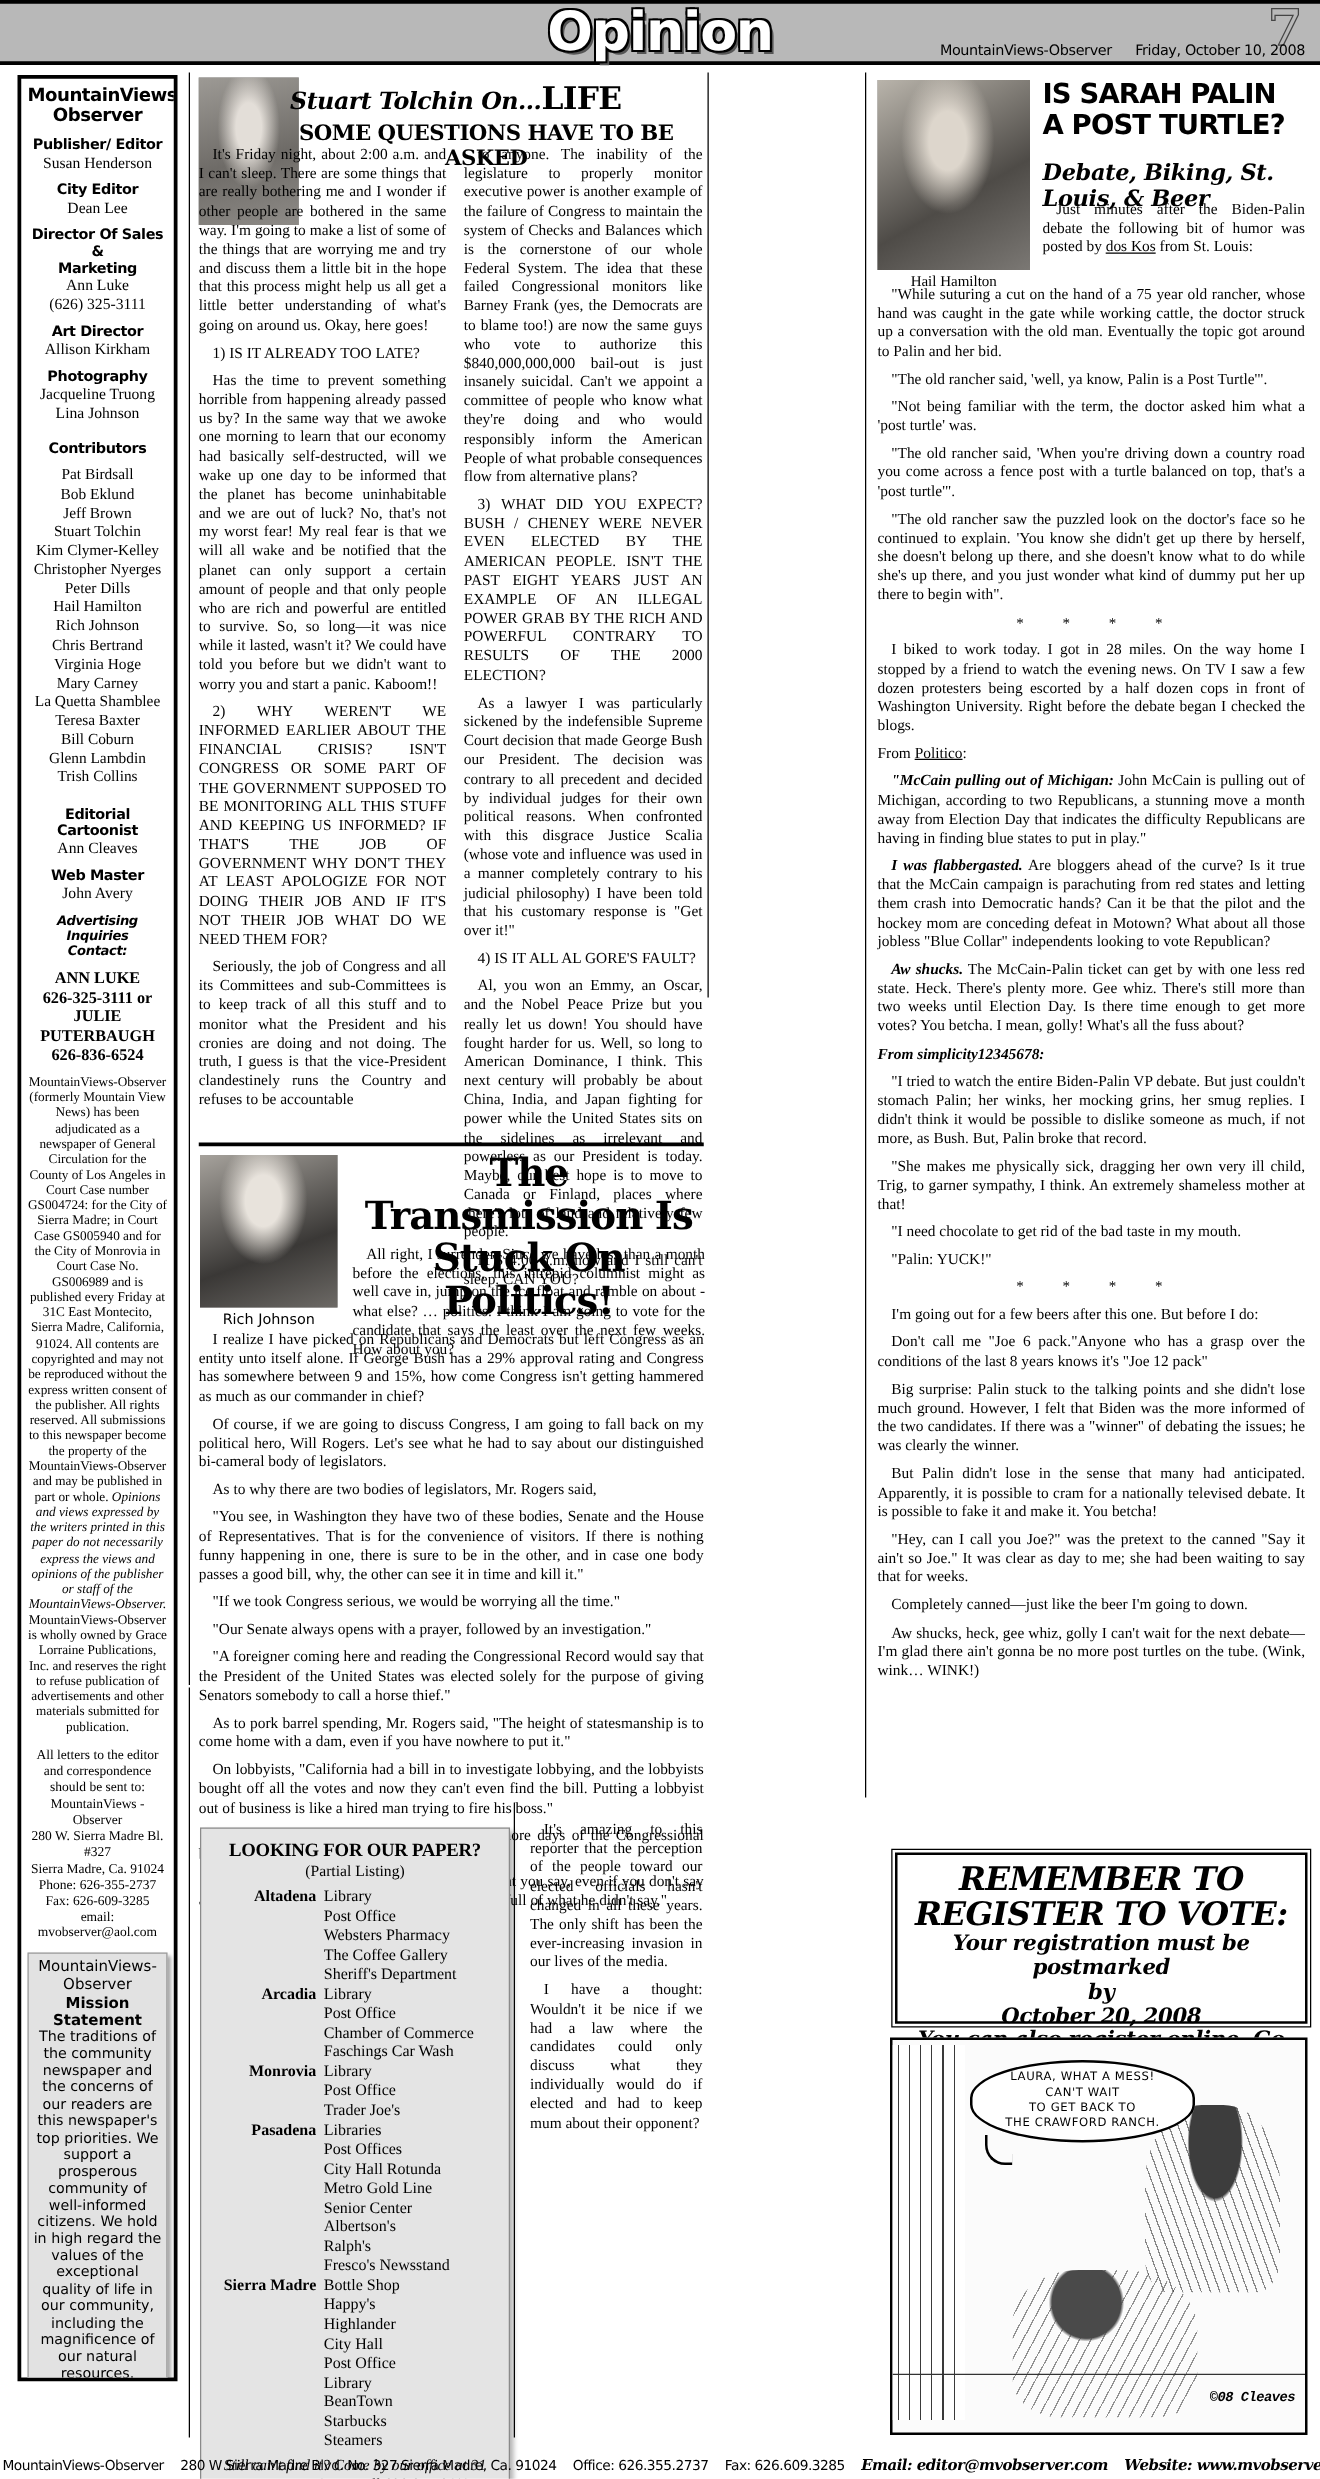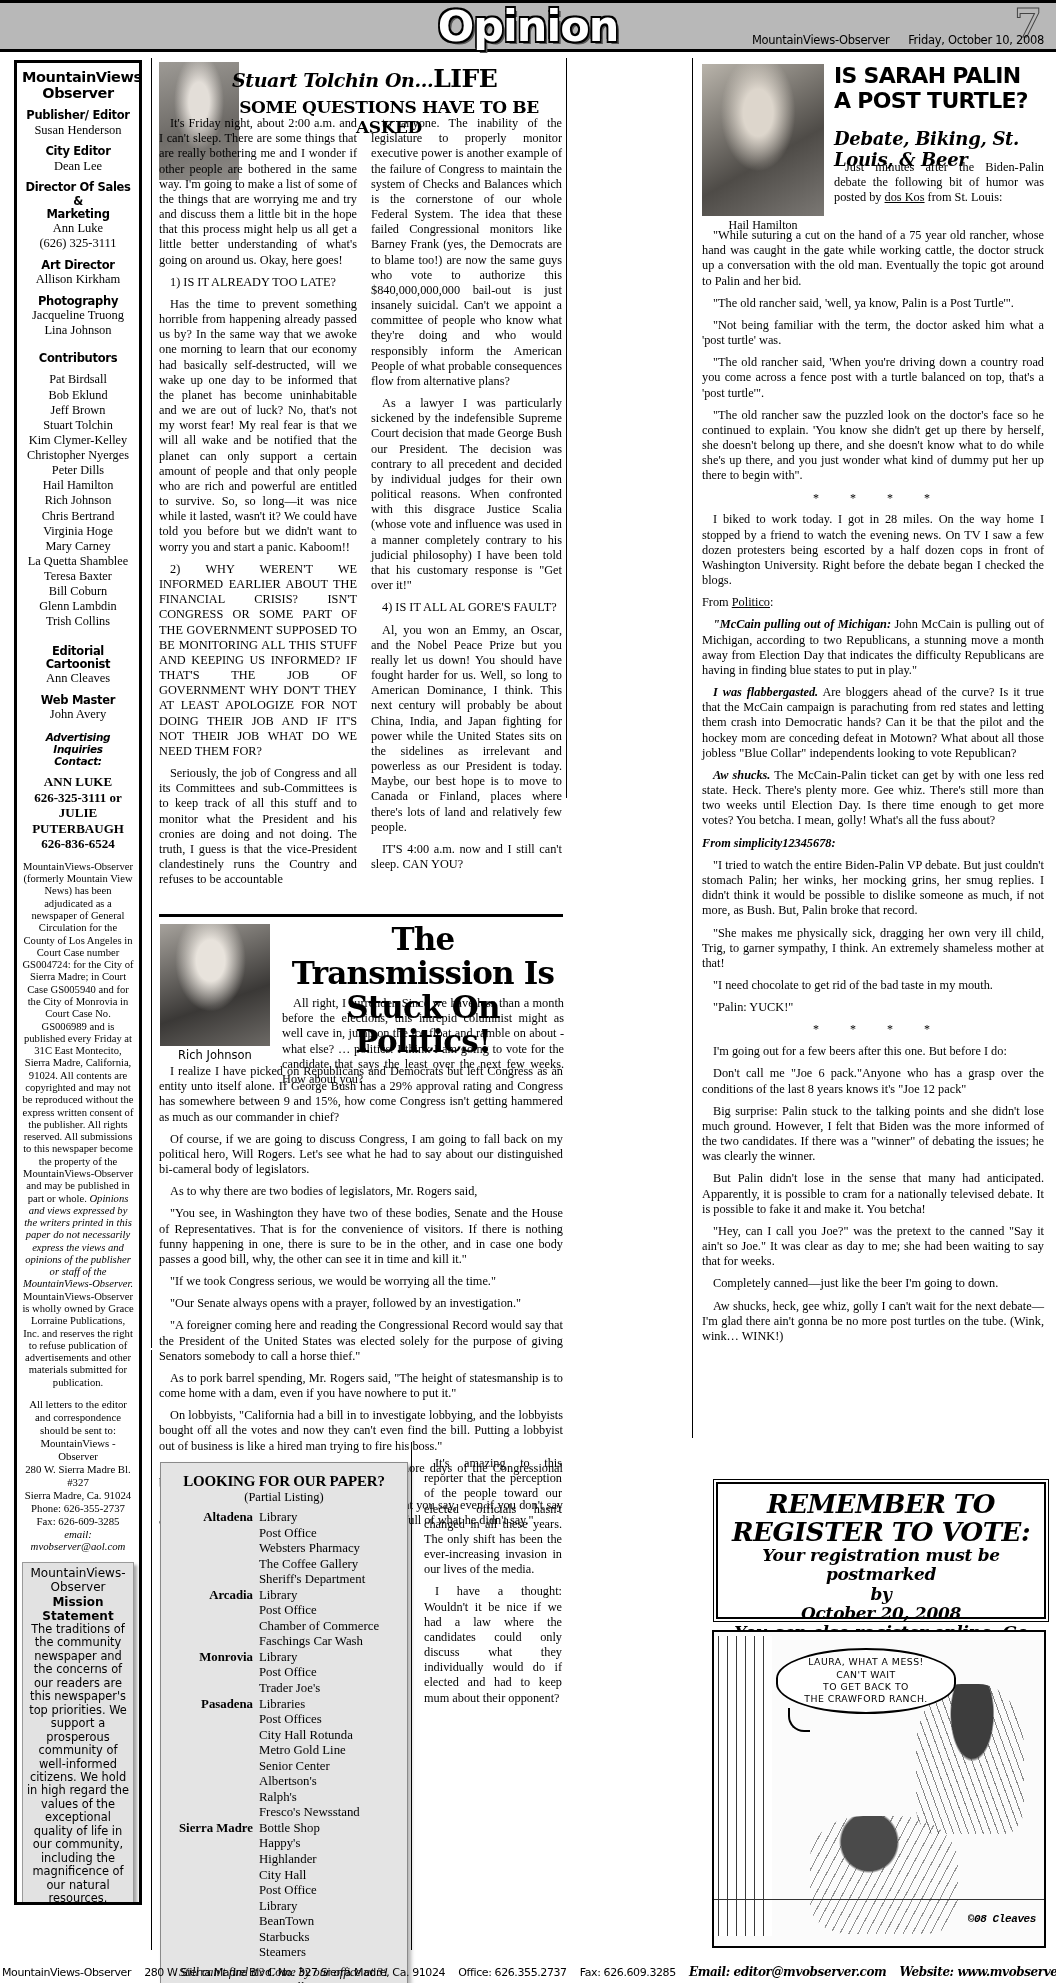--- a/index.html
+++ b/index.html
@@ -56,21 +56,21 @@
     font-family:"DejaVu Sans", sans-serif; font-style:italic; font-weight:bold;
     font-size:10.5px; line-height:1.15; margin-top:9px; letter-spacing:-0.3px;
   }
   .sb-bold-serif { font-family:"Liberation Serif", serif; font-weight:bold; font-size:13px; line-height:1.2; }
   .sb-legal {
     font-family:"Liberation Serif", serif; font-size:10.6px; line-height:1.16;
     margin-top:9px; text-align:center;
   }
   .sb-legal .it { font-style:italic; }
   .sb-letters { font-family:"Liberation Serif", serif; font-size:10.8px; line-height:1.2; margin-top:9px; }
-  .sb-letters .it { font-style:italic; }
+  .sb-letters .it { }
   #mission {
     margin-top:9px; background:#e2e2e2; border:1px solid #9a9a9a;
     padding:4px 3px 6px 3px; text-align:center;
     box-shadow:3px 3px 3px rgba(0,0,0,0.35);
   }
   #mission .mtitle { font-family:"DejaVu Sans", sans-serif; font-size:12px; line-height:1.15; }
   #mission .mhead { font-family:"DejaVu Sans", sans-serif; font-weight:bold; font-size:12px; }
   #mission .mbody { font-family:"DejaVu Sans", sans-serif; font-size:11.4px; line-height:1.18; }
 
   
@@ -338,20 +338,21 @@
   <div class="col body-txt" id="tolchin-col1" style="left:159px; top:64px; width:198px;">
       <p style="margin-bottom: 7px;">It's Friday night, about 2:00 a.m. and I can't sleep.  There are some things that are really bothering me and I wonder if other people are bothered in the same way.  I'm going to make a list of some of the things that are worrying me and try and discuss them a little bit in the hope that this process might help us all get a little better understanding of what's going on around us. Okay, here goes!</p>
       <p class="caps-head" style="margin-top: 7px; margin-bottom: 7px;">1)  IS IT ALREADY TOO LATE?</p>
       <p style="margin-bottom: 7px;">Has the time to prevent something horrible from happening already passed us by?  In the same way that we awoke one morning to learn that our economy had basically self-destructed, will we wake up one day to be informed that the planet has become uninhabitable and we are out of luck?  No, that's not my worst fear!  My real fear is that we will all wake and be notified that the planet can only support a certain amount of people and that only people who are rich and powerful are entitled to survive.  So, so long—it was nice while it lasted, wasn't it?  We could have told you before but we didn't want to worry you and start a panic. Kaboom!!</p>
       <p class="caps-head" style="margin-top: 7px; margin-bottom: 7px;">2)  WHY WEREN'T WE INFORMED EARLIER ABOUT THE FINANCIAL CRISIS? ISN'T CONGRESS OR SOME PART OF THE GOVERNMENT SUPPOSED TO BE MONITORING ALL THIS STUFF AND KEEPING US INFORMED?  IF THAT'S THE JOB OF GOVERNMENT WHY DON'T THEY AT LEAST APOLOGIZE FOR NOT DOING THEIR JOB AND IF IT'S NOT THEIR JOB WHAT DO WE NEED THEM FOR?</p>
       <p style="margin-bottom: 7px;">Seriously, the job of Congress and all its Committees and sub-Committees is to keep track of all this stuff and to monitor what the President and his cronies are doing and not doing. The truth, I guess is that the vice-President clandestinely runs the Country and refuses to be accountable</p>
     </div>
 
   <div class="col body-txt" id="tolchin-col2" style="left:371px; top:64px; width:191px;">
       <p style="margin-bottom: 7px;">to anyone.  The inability of the legislature to properly monitor executive power is another example of the failure of Congress to maintain the system of Checks and Balances which is the cornerstone of our whole Federal System.  The idea that these failed Congressional monitors like Barney Frank (yes, the Democrats are to blame too!) are now the same guys who vote to authorize this $840,000,000,000 bail-out is just insanely suicidal. Can't we appoint a committee of people who know what they're doing and who would responsibly inform the American People of what probable consequences flow from alternative plans?</p>
+      <p class="caps-head" style="margin-top: 7px; margin-bottom: 7px;">3)  WHAT DID YOU EXPECT?  BUSH / CHENEY WERE NEVER EVEN ELECTED BY THE AMERICAN PEOPLE. ISN'T THE PAST EIGHT YEARS JUST AN EXAMPLE OF AN ILLEGAL POWER GRAB BY THE RICH AND POWERFUL CONTRARY TO RESULTS OF THE 2000 ELECTION?</p>
       <p style="margin-bottom: 7px;">As a lawyer I was particularly sickened by the indefensible Supreme Court decision that made George Bush our President.  The decision was contrary to all precedent and decided by individual judges for their own political reasons. When confronted with this disgrace  Justice Scalia (whose vote and influence was used in a manner completely contrary to his judicial philosophy) I have been told that his customary response is "Get over it!"</p>
       <p class="caps-head" style="margin-top: 7px; margin-bottom: 7px;">4)  IS IT ALL AL GORE'S FAULT?</p>
       <p style="margin-bottom: 7px;">Al, you won an Emmy, an Oscar, and the Nobel Peace Prize but you really let us down! You should have fought harder for us.  Well, so long to American Dominance, I think. This next century will probably be about China, India, and Japan fighting for power while the United States sits on the sidelines as irrelevant and powerless as our President is today.  Maybe, our best hope is to move to Canada or Finland, places where there's lots of land and relatively few people.</p>
       <p style="margin-bottom: 7px;">IT'S 4:00 a.m. now and I still can't sleep. CAN YOU?</p>
     </div>
 
   <div class="photo p2" style="position:absolute; left:702px; top:12px; width:122px; height:152px;"></div>
   <div class="photo-cap serif" style="position:absolute; left:702px; top:166px; width:122px;">Hail Hamilton</div>
 
   <div class="col" style="left:834px; top:12px; width:210px;">

